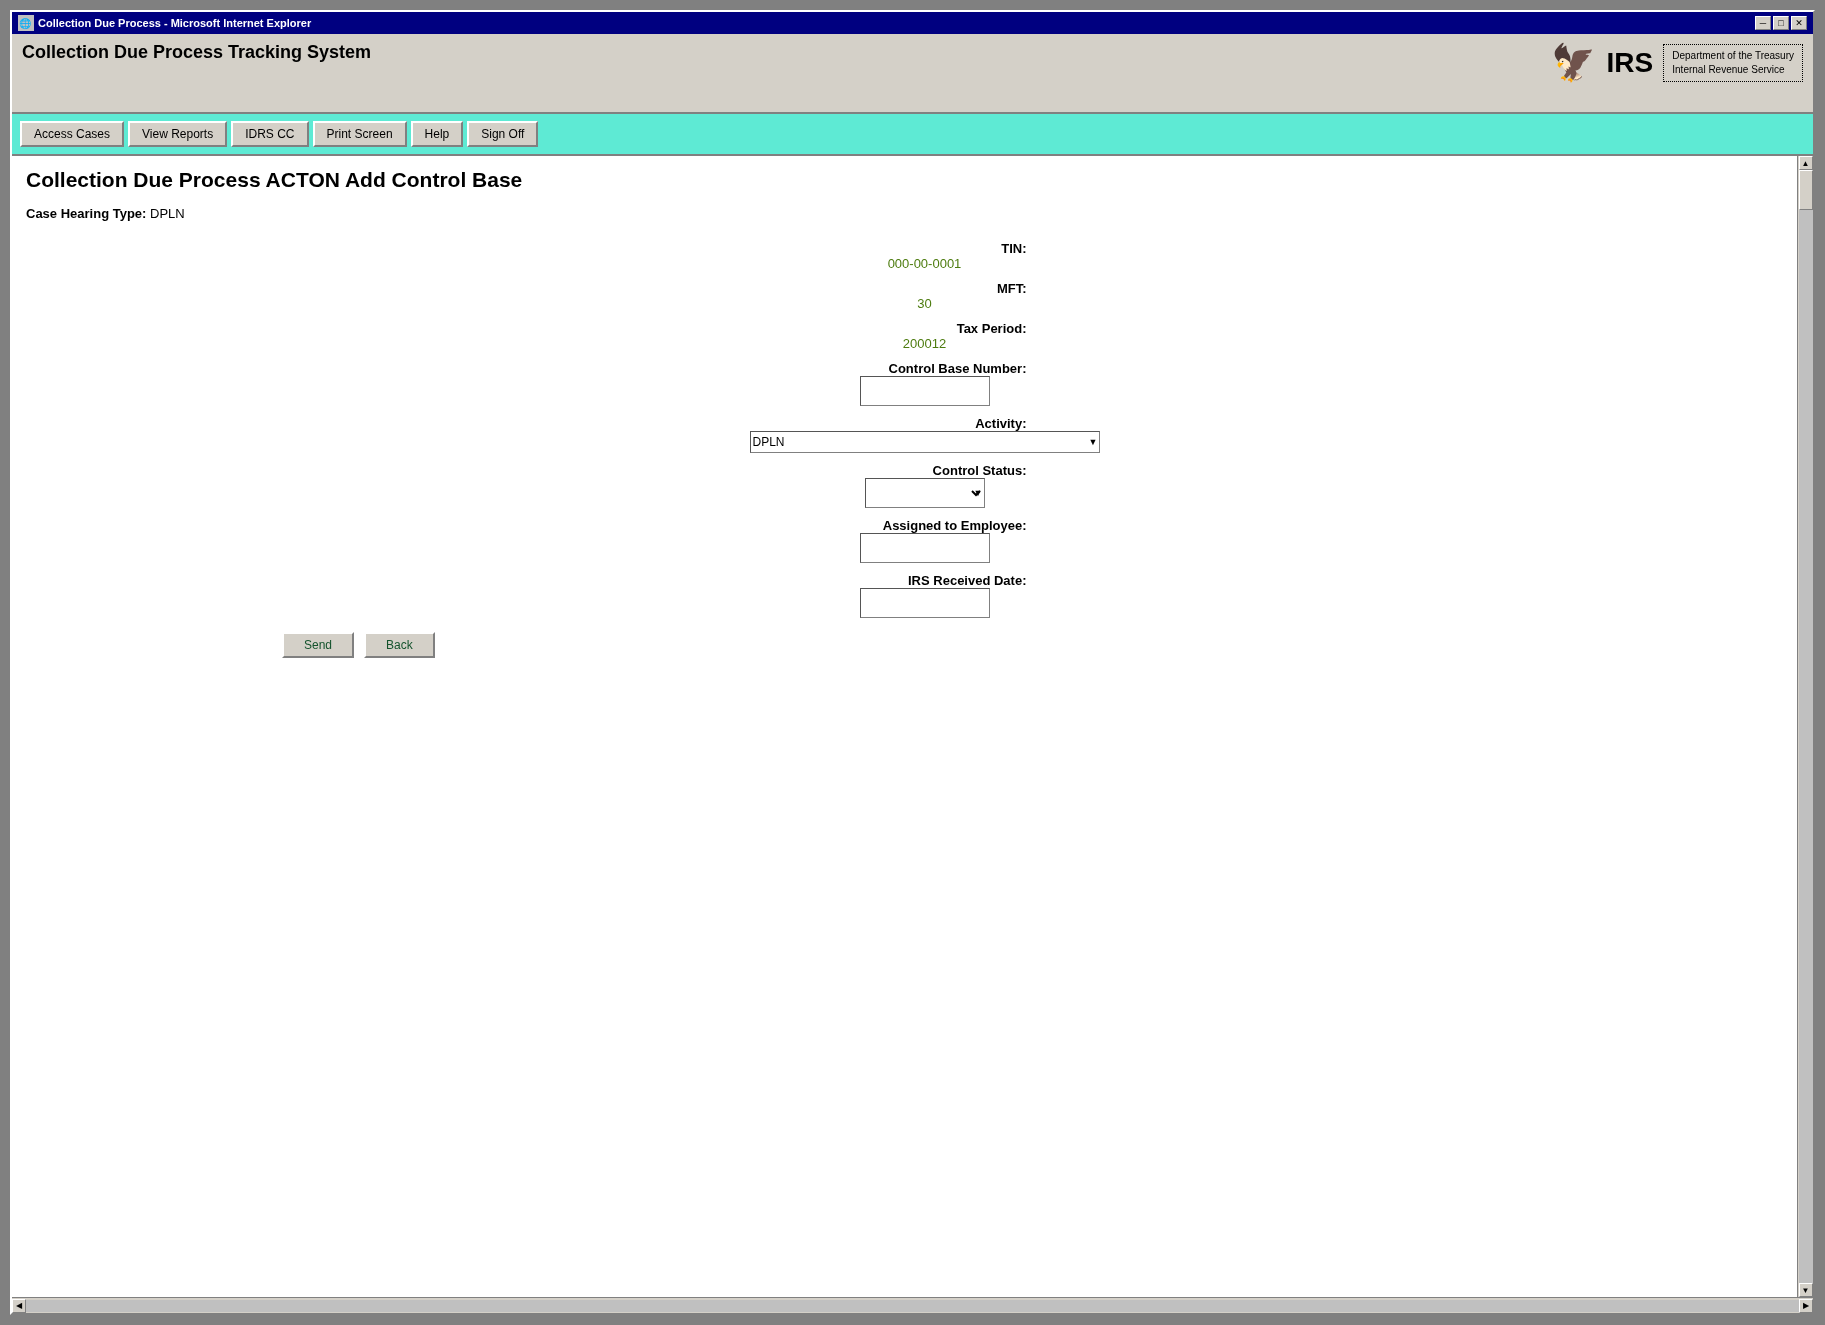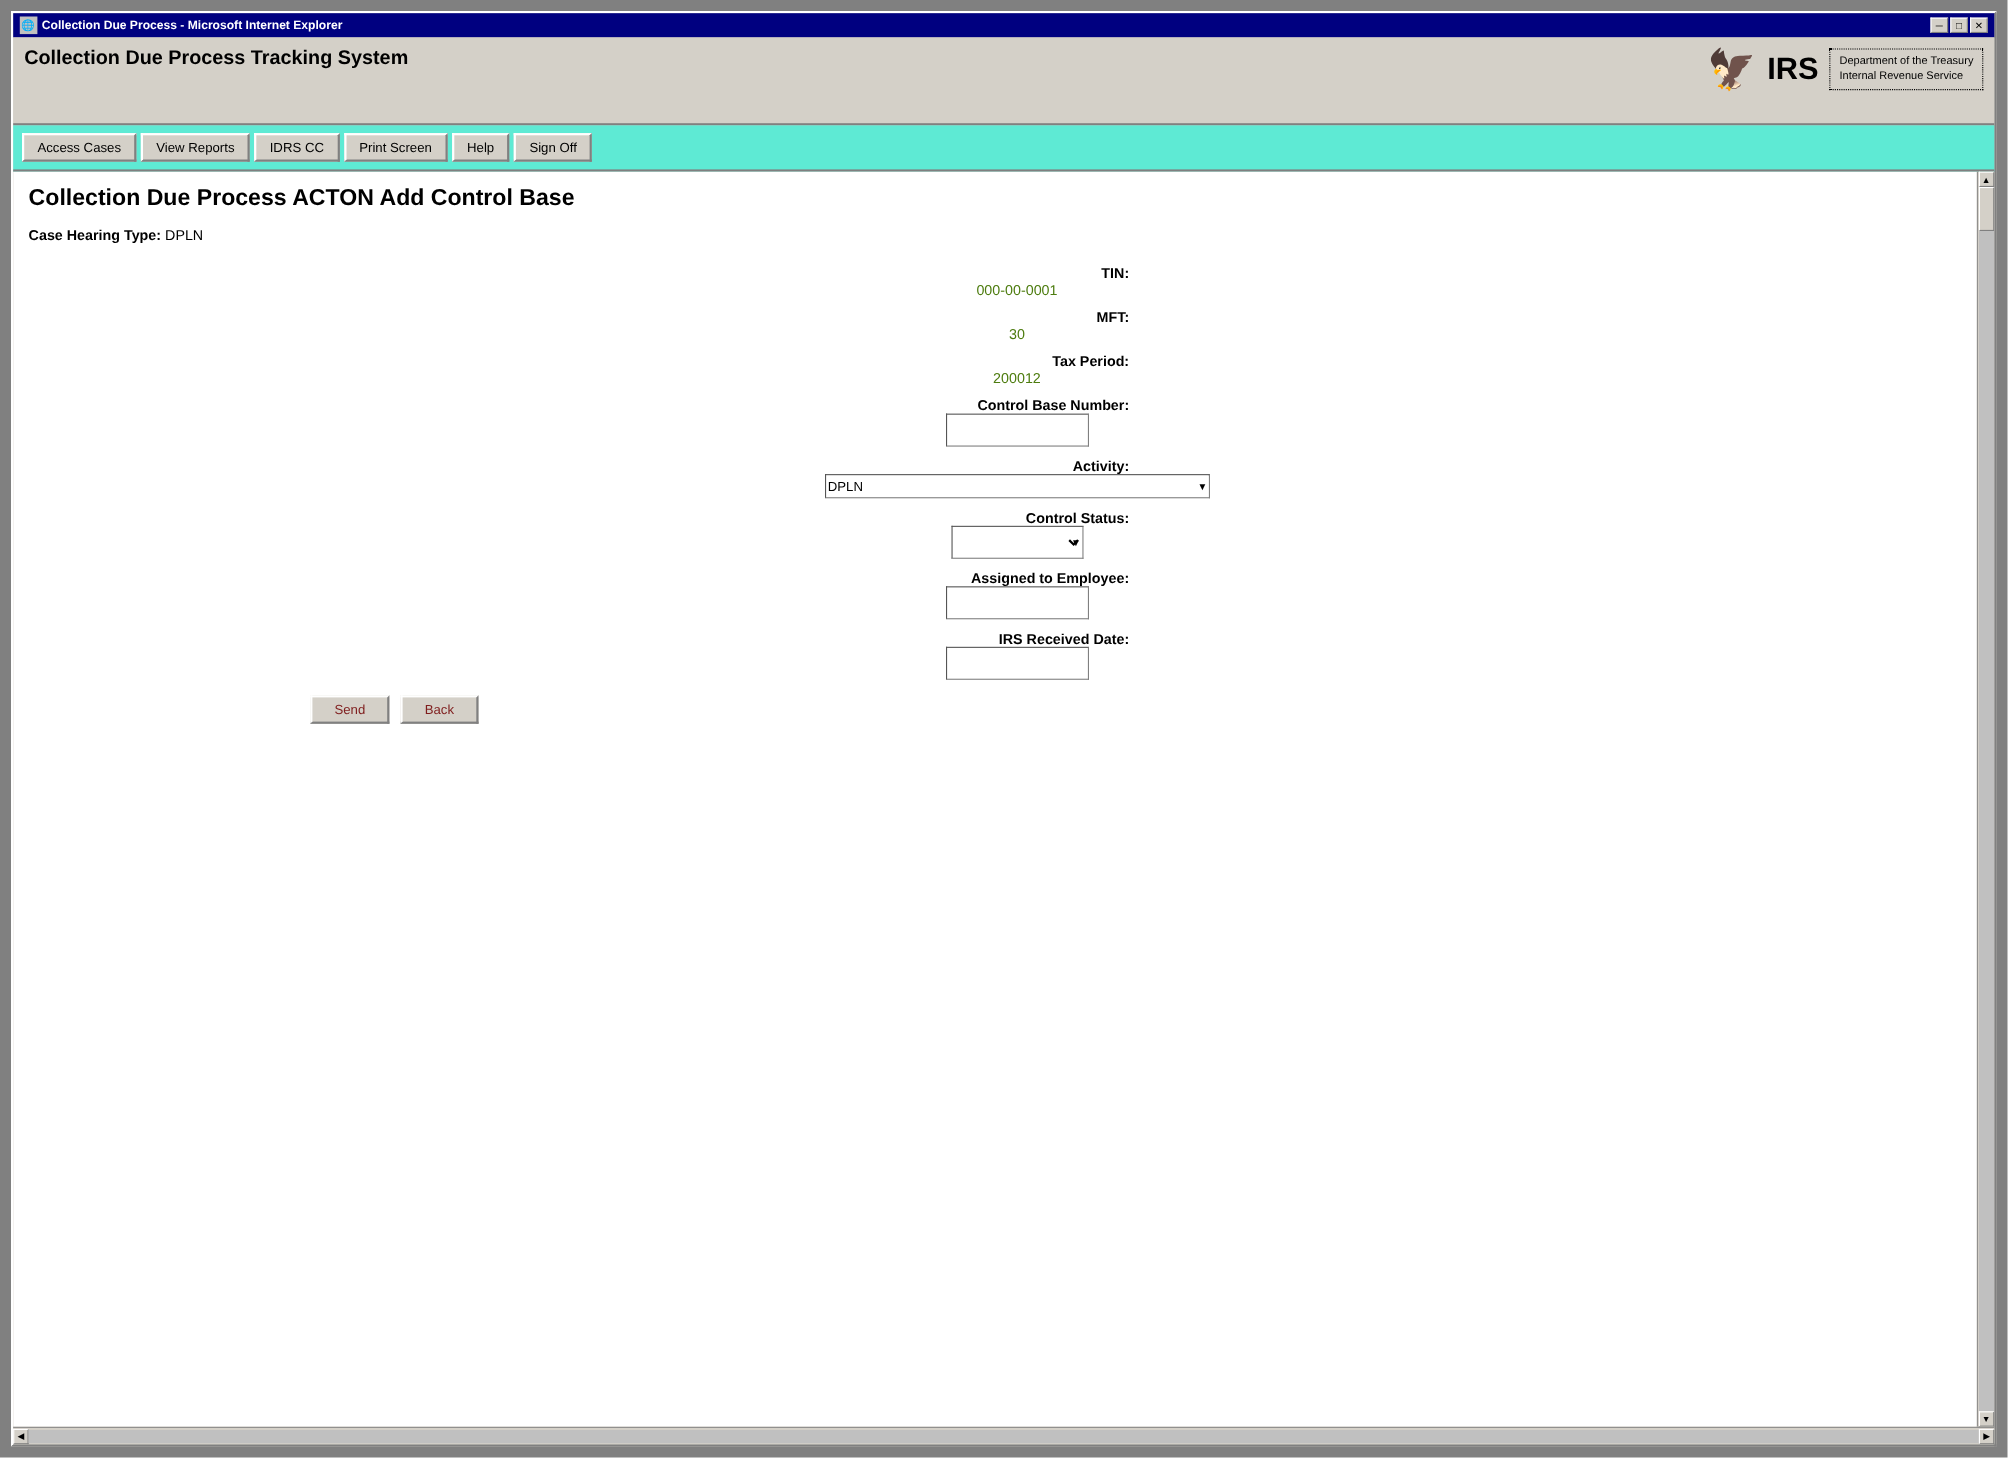--- a/index.html
+++ b/index.html
@@ -276,21 +276,21 @@
       margin-left: 216px;
     }
 
     .action-btn {
       background: #d4d0c8;
       border: 2px solid;
       border-color: #ffffff #808080 #808080 #ffffff;
       padding: 4px 20px;
       font-size: 12px;
       cursor: pointer;
-      color: #7f1d1d;
+      color: #14532d;
       font-family: Arial, sans-serif;
       min-width: 70px;
     }
 
     .scrollbar-arrow {
       width: 14px;
       height: 14px;
       background: #d4d0c8;
       border: 1px solid;
       border-color: #ffffff #808080 #808080 #ffffff;

